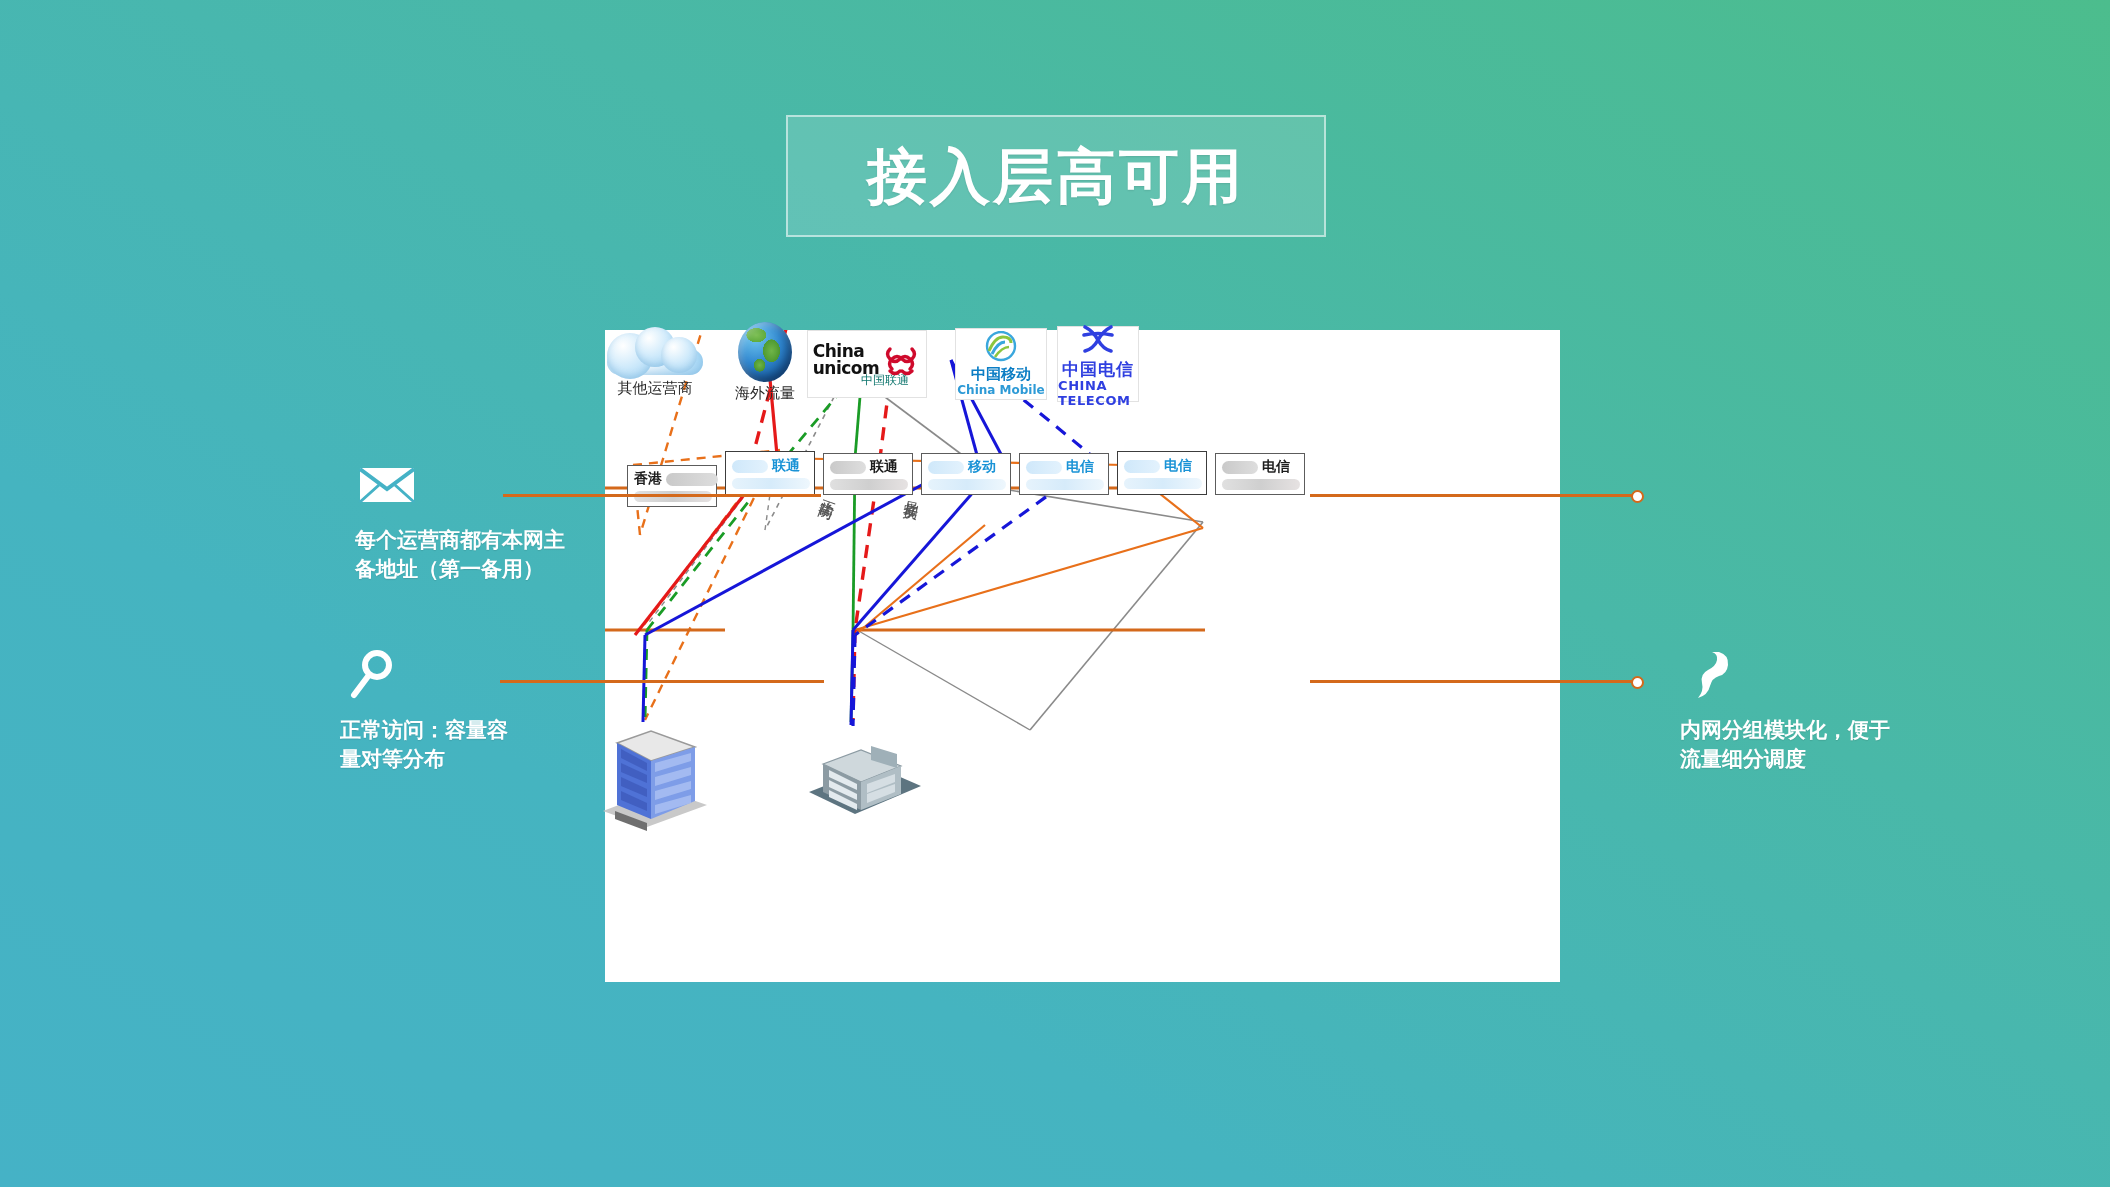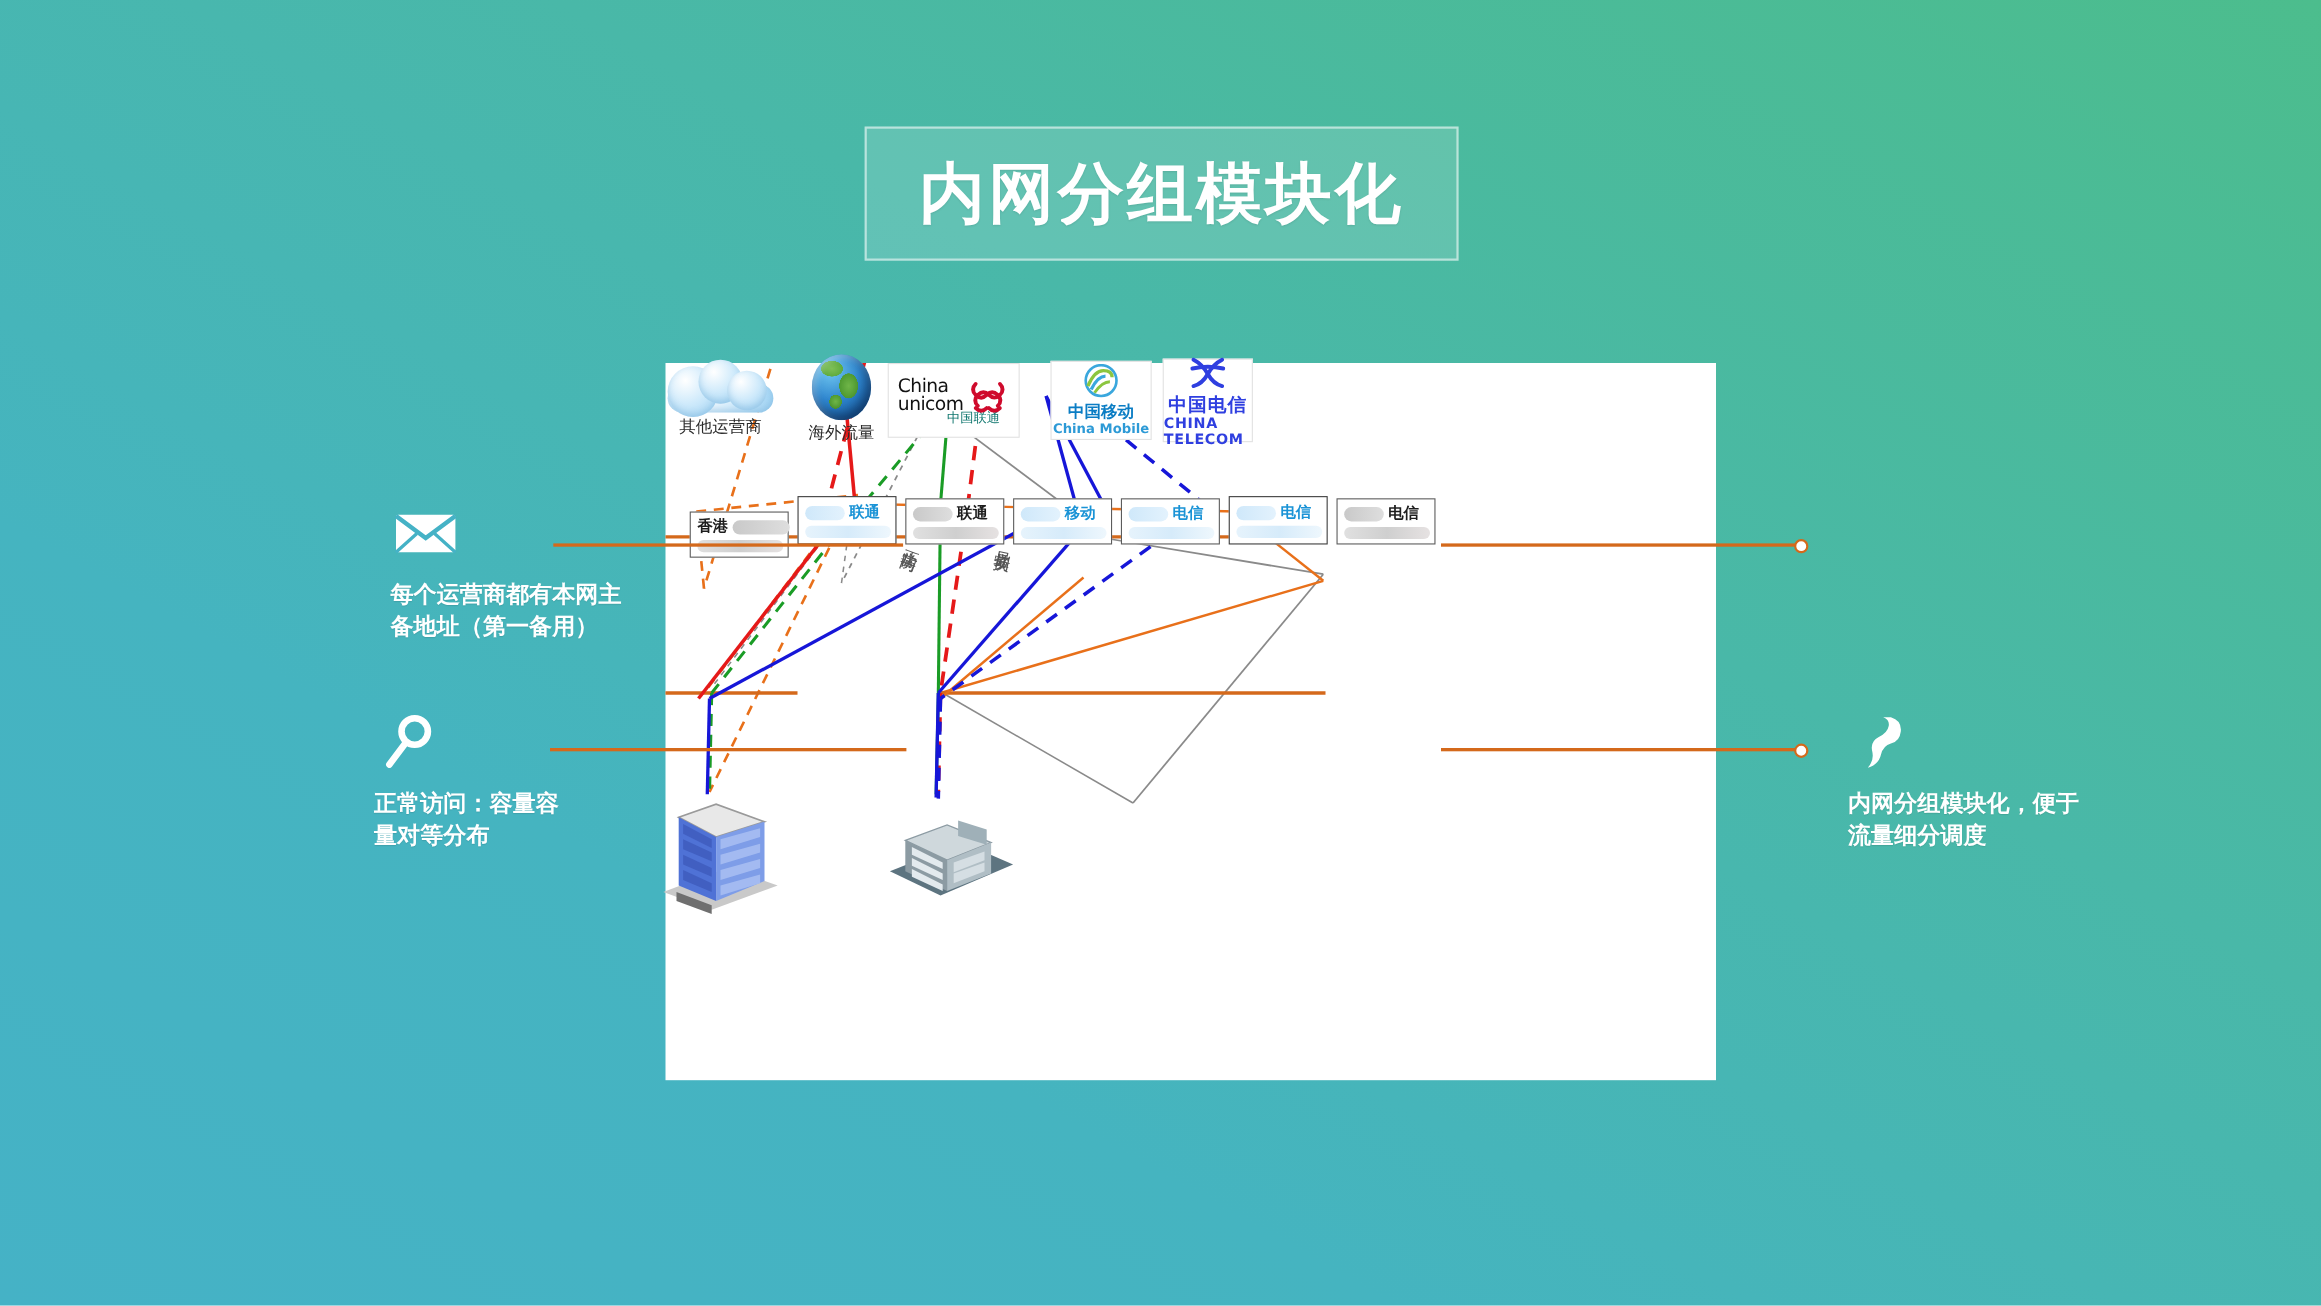--- a/index.html
+++ b/index.html
@@ -101,21 +101,21 @@
     border: 1px solid #e2e2e2;
     box-sizing: border-box;
     display: flex;
     flex-direction: column;
     align-items: center;
     justify-content: center;
   }
 
   
   .unicom-wrap { display: flex; align-items: center; justify-content: center; gap: 2px; width: 100%; }
-  .unicom-en { font-size: 17px; font-weight: normal; color: #111; line-height: 0.98; text-align: left; letter-spacing: -0.5px; }
+  .unicom-en { font-size: 17px; font-weight: bold; color: #111; line-height: 0.98; text-align: left; letter-spacing: -0.5px; }
   .unicom-knot { width: 40px; height: 40px; position: relative; }
   .unicom-cn { font-size: 12px; font-weight: normal; color: #0f766e; }
 
   
   .cm-cn { font-size: 15px; font-weight: bold; color: #0b7dc4; line-height: 1.05; text-align: center; }
   .cm-en { font-size: 12px; font-weight: bold; color: #2d9ad6; }
 
   
   .ct-cn { font-size: 17px; font-weight: bold; color: #2f3fe0; line-height: 1.0; letter-spacing: 1px; }
   .ct-en { font-size: 13px; font-weight: bold; color: #2f3fe0; letter-spacing: 0.6px; }
@@ -195,21 +195,21 @@
     background: #ffffff;
     border: 2px solid #d4691b;
   }
 </style>
 </head>
 <body>
 
 <div id="root">
 
   <div id="title-banner">
-    <div id="title-text">内网分组模块化</div>
+    <div id="title-text">接入层高可用</div>
   </div>
 
   <div id="diagram-panel">
 
     <svg id="diagram-svg" viewBox="0 0 955 652">
 
       <path d="M 100 -10 L 35 205" stroke="#e8701a" stroke-width="2.4" fill="none" stroke-dasharray="9 7"></path>
       <path d="M 35 205 L 28 135" stroke="#e8701a" stroke-width="2.4" fill="none" stroke-dasharray="9 7"></path>
       <path d="M 28 135 L 175 120" stroke="#e8701a" stroke-width="2.4" fill="none" stroke-dasharray="9 7"></path>
       <path d="M 170 122 L 35 300" stroke="#e8701a" stroke-width="2.4" fill="none" stroke-dasharray="9 7"></path>

